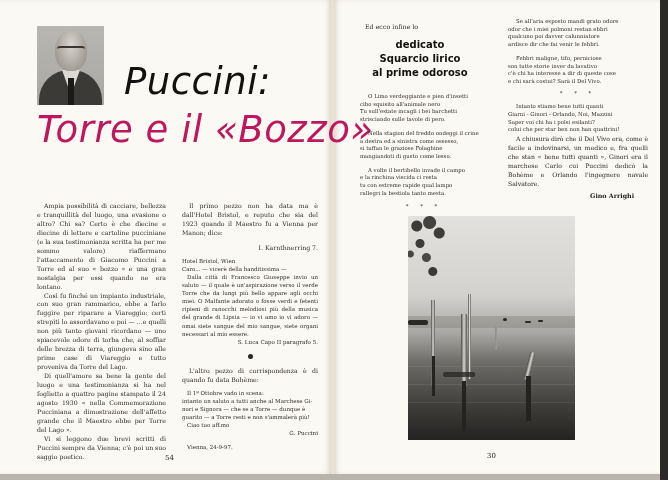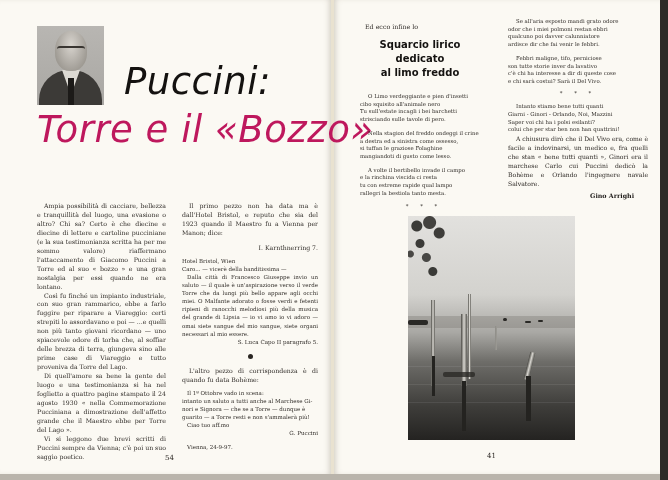--- a/index.html
+++ b/index.html
@@ -173,23 +173,23 @@
     <p class="small">guarito — a Torre resti e non s'ammalerà più!</p>
     <p class="small ind">Ciao tuo aff.mo</p>
     <p class="sign-right">G. Puccini</p>
     <p class="small ind" style="margin-top:5px">Vienna, 24-9-97.</p>
   </div>
 
   <div class="page-num page-num-left">54</div>
 
   <div class="intro">Ed ecco infine lo</div>
   <div class="poem-title">
+    <div>dedicato</div>
     <div>Squarcio lirico</div>
-    <div>dedicato</div>
-    <div>al limo freddo</div>
+    <div>al prime odoroso</div>
   </div>
 
   <div class="poem-col poem-left">
     <div class="stanza">
       <div class="line first">O Limo verdeggiante e pien d'insetti</div>
       <div class="line">cibo squisito all'animale nero</div>
       <div class="line">Tu sull'estate incagli i bei barchetti</div>
       <div class="line">strisciando sulle tavole di pero.</div>
     </div>
     <div class="stanza">
@@ -248,14 +248,14 @@
     <div class="pole" style="left:87px; top:110px; width:2px; height:24px;"></div>
     <div class="pole" style="left:119px; top:136px; width:5px; height:28px; transform:rotate(14deg);"></div>
     <div class="pole dark" style="left:118px; top:160px; width:5px; height:45px;"></div>
     <div class="debris" style="left:0px; top:104px; width:20px; height:5px;"></div>
     <div class="debris" style="left:35px; top:156px; width:32px; height:5px; opacity:0.8;"></div>
     <div class="debris" style="left:95px; top:102px; width:4px; height:3px;"></div>
     <div class="debris" style="left:117px; top:105px; width:6px; height:2px;"></div>
     <div class="debris" style="left:130px; top:104px; width:5px; height:2px;"></div>
   </div>
 
-  <div class="page-num page-num-right">41</div>
+  <div class="page-num page-num-right">30</div>
 </div>
 
 </body></html>

